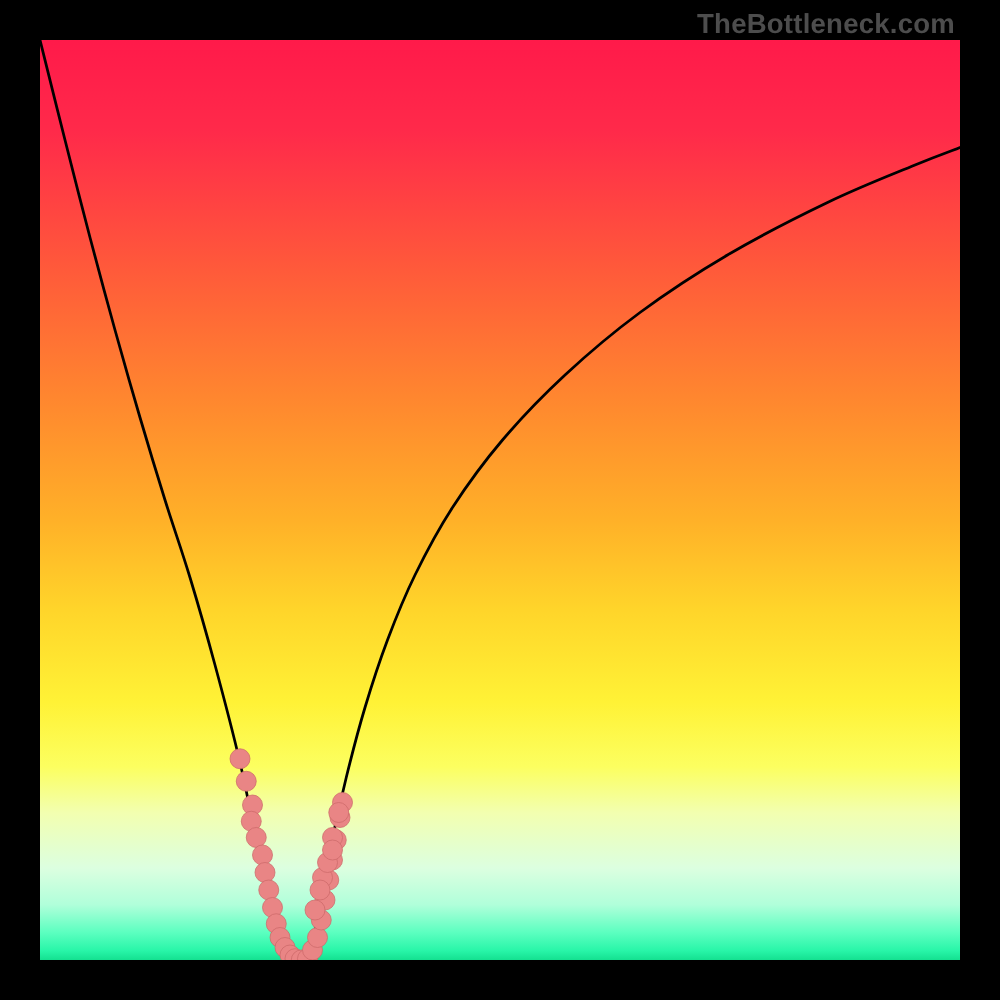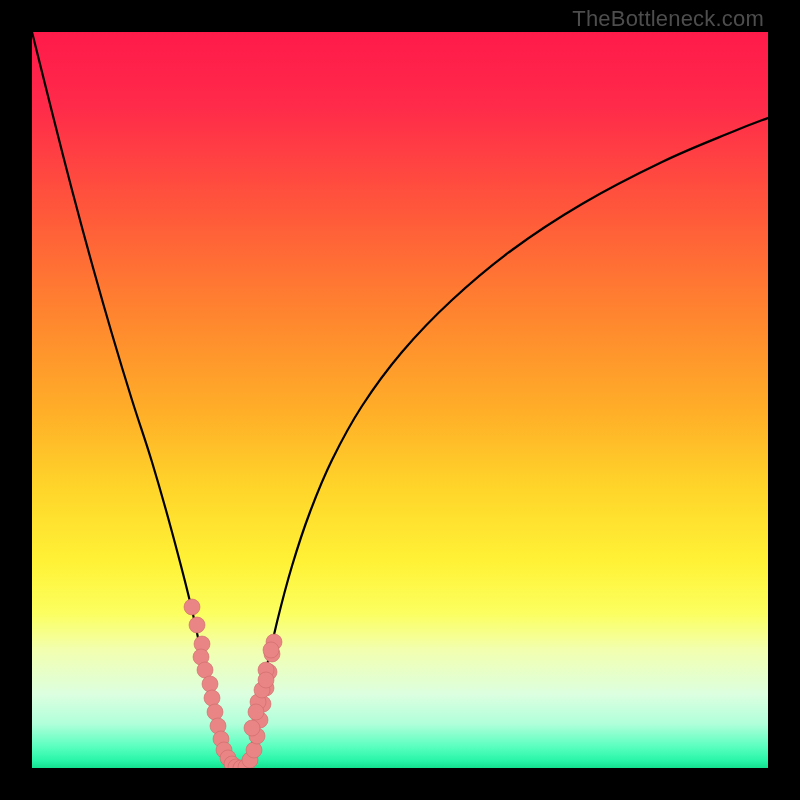--- a/index.html
+++ b/index.html
@@ -47,21 +47,21 @@
       #28f5a8 99%,
       #14e090 100%
     );
   }
   .attribution {
     position: absolute;
     right: 36px;
     top: 6px;
     font-family: Arial, Helvetica, sans-serif;
     font-size: 22px;
-    font-weight: 400;
+    font-weight: 700;
     color: #4d4d4d;
     letter-spacing: 0.2px;
   }
   svg.overlay {
     position: absolute;
     left: 0;
     top: 0;
     width: 736px;
     height: 736px;
     overflow: visible;

